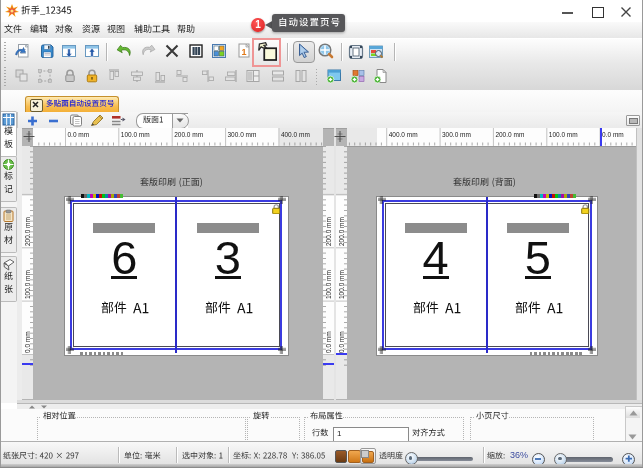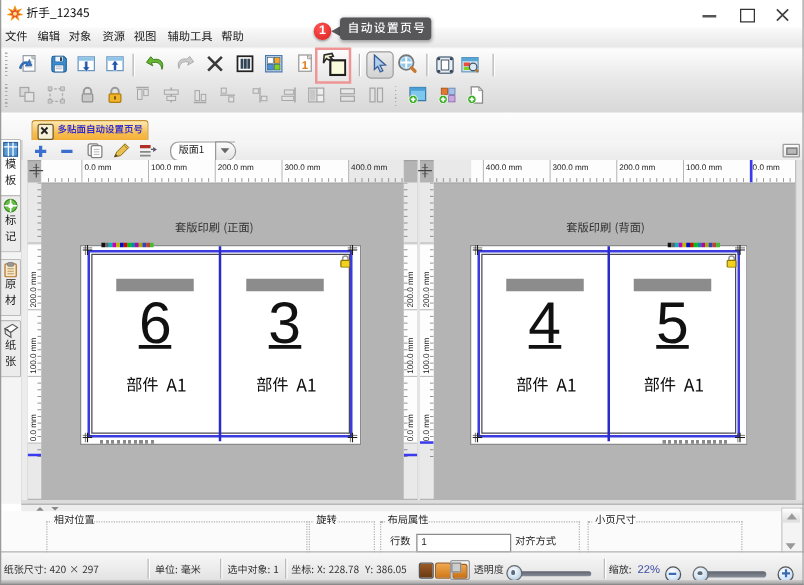--- a/index.html
+++ b/index.html
@@ -407,21 +407,21 @@
     <div style="position:absolute;left:361px;top:450px;width:6px;height:6px;background:#ccc;border:1px solid #888;"></div>
     <svg style="position:absolute;left:379px;top:451.5px;overflow:visible" width="26" height="10" viewBox="0 0 26 10">
       <path d="M2.5 1.2H7.6V1.6H2.5ZM3.1 3.2H5.8V3.6H3.1ZM5.8 3.9H7.0V4.4H5.8ZM4.7 0.3H5.3V3.0H4.7ZM4.6 1.4 5.0 1.6Q4.8 1.9 4.4 2.3Q4.0 2.6 3.5 2.9Q3.1 3.2 2.6 3.4Q2.6 3.3 2.5 3.2Q2.4 3.0 2.3 3.0Q2.7 2.8 3.1 2.6Q3.6 2.3 4.0 2.0Q4.3 1.7 4.6 1.4ZM5.5 1.4Q5.7 1.7 6.1 2.0Q6.5 2.3 6.9 2.5Q7.3 2.8 7.7 2.9Q7.7 3.0 7.6 3.1Q7.4 3.3 7.4 3.4Q7.0 3.2 6.5 2.9Q6.1 2.6 5.7 2.3Q5.3 1.9 5.1 1.6ZM6.8 3.9H7.3Q7.3 3.9 7.3 4.0Q7.3 4.1 7.3 4.1Q7.3 4.8 7.2 5.2Q7.1 5.5 7.0 5.6Q6.9 5.7 6.7 5.8Q6.6 5.8 6.5 5.8Q6.3 5.8 6.1 5.8Q5.8 5.8 5.5 5.8Q5.5 5.7 5.4 5.6Q5.4 5.4 5.3 5.3Q5.6 5.4 5.9 5.4Q6.1 5.4 6.2 5.4Q6.3 5.4 6.4 5.4Q6.5 5.4 6.5 5.3Q6.6 5.2 6.7 4.9Q6.7 4.6 6.8 4.0ZM6.8 -0.2 7.2 0.2Q6.8 0.3 6.3 0.4Q5.7 0.5 5.2 0.5Q4.6 0.6 4.0 0.6Q3.4 0.6 2.8 0.6Q2.8 0.6 2.8 0.4Q2.7 0.3 2.7 0.2Q3.2 0.2 3.8 0.2Q4.4 0.1 5.0 0.1Q5.5 0.0 6.0 -0.0Q6.5 -0.1 6.8 -0.2ZM4.1 3.3H4.7Q4.6 3.8 4.5 4.2Q4.4 4.6 4.2 4.9Q4.0 5.2 3.7 5.5Q3.3 5.7 2.8 5.9Q2.8 5.8 2.7 5.7Q2.6 5.6 2.5 5.5Q2.9 5.3 3.2 5.1Q3.5 4.9 3.7 4.6Q3.9 4.4 4.0 4.0Q4.1 3.7 4.1 3.3ZM0.5 0.3 0.9 -0.1Q1.2 0.1 1.4 0.4Q1.7 0.6 1.9 0.8Q2.1 1.1 2.2 1.3L1.7 1.6Q1.6 1.4 1.4 1.2Q1.2 0.9 1.0 0.7Q0.7 0.5 0.5 0.3ZM2.0 2.7V5.8H1.4V3.3H0.4V2.7ZM5.7 3.2H6.2Q6.1 3.5 6.1 3.8Q6.0 4.1 5.9 4.4H5.4Q5.5 4.1 5.6 3.8Q5.6 3.5 5.7 3.2ZM2.0 5.6Q2.1 5.6 2.3 5.7Q2.5 5.9 2.8 6.0Q3.2 6.3 3.7 6.3Q4.2 6.4 4.8 6.4Q5.3 6.4 5.8 6.4Q6.3 6.3 6.8 6.3Q7.3 6.3 7.7 6.2Q7.7 6.3 7.7 6.4Q7.6 6.5 7.6 6.7Q7.6 6.8 7.6 6.9Q7.3 6.9 7.0 6.9Q6.6 6.9 6.2 6.9Q5.8 6.9 5.5 6.9Q5.1 6.9 4.8 6.9Q4.1 6.9 3.6 6.9Q3.1 6.8 2.7 6.6Q2.4 6.4 2.3 6.3Q2.1 6.1 1.9 6.1Q1.8 6.1 1.6 6.3Q1.4 6.4 1.2 6.6Q1.0 6.8 0.8 7.0L0.4 6.5Q0.6 6.3 0.9 6.0Q1.2 5.8 1.5 5.7Q1.7 5.6 2.0 5.6Z M9.0 0.2H11.3V4.9H9.0V4.4H10.7V0.7H9.0ZM9.0 2.2H10.9V2.8H9.0ZM12.4 0.0H15.1V0.6H12.4ZM12.4 2.0H15.1V2.5H12.4ZM12.3 3.9H15.0V4.5H12.3ZM8.6 0.2H9.2V5.7H8.6ZM14.8 0.0H15.4V6.2Q15.4 6.5 15.3 6.7Q15.3 6.8 15.1 6.9Q14.9 7.0 14.5 7.0Q14.2 7.0 13.7 7.0Q13.7 6.9 13.6 6.8Q13.6 6.7 13.6 6.6Q13.5 6.5 13.5 6.4Q13.7 6.4 14.0 6.4Q14.2 6.4 14.4 6.4Q14.6 6.4 14.6 6.4Q14.7 6.4 14.8 6.4Q14.8 6.4 14.8 6.2ZM12.0 0.0H12.6V2.9Q12.6 3.4 12.5 3.9Q12.5 4.5 12.3 5.1Q12.1 5.6 11.8 6.2Q11.5 6.7 11.0 7.1Q10.9 7.0 10.8 7.0Q10.8 6.9 10.7 6.8Q10.6 6.7 10.5 6.7Q11.0 6.3 11.3 5.8Q11.6 5.4 11.8 4.9Q11.9 4.4 12.0 3.8Q12.0 3.3 12.0 2.9Z M17.8 1.9H23.5V2.4H17.8ZM17.9 4.3H22.5V4.8H17.9ZM19.1 1.2H19.7V3.3H21.6V1.2H22.2V3.8H19.1ZM22.3 4.3H22.5L22.6 4.3L22.9 4.5Q22.6 5.1 22.1 5.5Q21.5 5.9 20.8 6.2Q20.2 6.5 19.4 6.7Q18.6 6.9 17.8 7.0Q17.8 6.9 17.7 6.7Q17.6 6.6 17.5 6.5Q18.3 6.4 19.0 6.3Q19.8 6.1 20.4 5.9Q21.1 5.6 21.6 5.2Q22.1 4.9 22.3 4.4ZM19.2 4.7Q19.6 5.2 20.3 5.6Q20.9 6.0 21.8 6.2Q22.7 6.4 23.7 6.5Q23.6 6.6 23.6 6.7Q23.5 6.8 23.4 6.9Q23.4 7.0 23.3 7.0Q22.3 6.9 21.4 6.7Q20.5 6.4 19.8 5.9Q19.1 5.5 18.7 4.9ZM17.3 0.5H23.6V1.0H17.3ZM17.0 0.5H17.6V2.7Q17.6 3.1 17.6 3.7Q17.5 4.3 17.5 4.8Q17.4 5.4 17.2 6.0Q17.1 6.6 16.8 7.0Q16.8 7.0 16.7 6.9Q16.6 6.9 16.5 6.8Q16.4 6.8 16.3 6.8Q16.5 6.3 16.7 5.8Q16.8 5.3 16.9 4.7Q17.0 4.2 17.0 3.6Q17.0 3.1 17.0 2.7ZM19.8 -0.2 20.4 -0.4Q20.5 -0.1 20.7 0.2Q20.8 0.5 20.9 0.7L20.2 0.8Q20.2 0.6 20.0 0.3Q19.9 0.0 19.8 -0.2Z" fill="#333"></path>
     </svg>
     <div style="position:absolute;left:411px;top:456.5px;width:62px;height:4.5px;background:linear-gradient(#5f646e,#868c98);border-radius:3px;"></div>
     <div style="position:absolute;left:404.5px;top:452px;width:11px;height:11px;background:radial-gradient(circle at 42% 35%,#ffffff,#cfe0f0 55%,#9ab8d8);border:1px solid #6a6a6a;border-radius:50%;"></div>
     <div style="position:absolute;left:408.5px;top:456px;width:3.5px;height:3.5px;background:#5a6a7a;border-radius:50%;"></div>
     <svg style="position:absolute;left:487px;top:451.5px;overflow:visible" width="20" height="10" viewBox="0 0 20 10">
       <path d="M0.6 4.9Q0.5 4.9 0.5 4.8Q0.5 4.7 0.4 4.6Q0.4 4.5 0.4 4.4Q0.5 4.4 0.6 4.3Q0.8 4.1 0.9 3.9Q1.0 3.8 1.2 3.5Q1.4 3.3 1.6 3.0Q1.8 2.6 2.0 2.2Q2.2 1.8 2.4 1.4L2.9 1.7Q2.5 2.5 2.0 3.3Q1.5 4.1 0.9 4.6V4.7Q0.9 4.7 0.9 4.7Q0.8 4.7 0.7 4.8Q0.7 4.8 0.6 4.8Q0.6 4.9 0.6 4.9ZM0.6 4.9 0.5 4.5 0.8 4.3 2.5 3.9Q2.5 4.0 2.5 4.1Q2.5 4.3 2.5 4.4Q1.9 4.5 1.6 4.6Q1.2 4.7 1.0 4.8Q0.8 4.8 0.7 4.9Q0.6 4.9 0.6 4.9ZM0.5 3.0Q0.5 3.0 0.5 2.9Q0.4 2.8 0.4 2.7Q0.4 2.5 0.3 2.5Q0.4 2.5 0.5 2.3Q0.6 2.2 0.8 2.0Q0.8 1.9 1.0 1.6Q1.1 1.4 1.2 1.1Q1.4 0.8 1.5 0.4Q1.7 0.1 1.8 -0.3L2.4 -0.1Q2.1 0.4 1.9 0.9Q1.7 1.4 1.4 1.9Q1.1 2.3 0.9 2.7V2.7Q0.9 2.7 0.8 2.7Q0.7 2.8 0.7 2.8Q0.6 2.9 0.6 2.9Q0.5 3.0 0.5 3.0ZM0.5 3.0 0.5 2.6 0.8 2.4 2.2 2.3Q2.1 2.4 2.1 2.5Q2.1 2.7 2.1 2.8Q1.6 2.8 1.3 2.9Q1.0 2.9 0.9 2.9Q0.7 3.0 0.6 3.0Q0.6 3.0 0.5 3.0ZM0.4 6.0Q0.8 5.8 1.4 5.6Q2.1 5.4 2.8 5.1L2.9 5.6Q2.2 5.9 1.6 6.1Q1.0 6.4 0.5 6.5ZM5.6 2.0 6.2 2.2Q6.1 2.5 6.0 2.9Q5.9 3.3 5.8 3.5L5.3 3.4Q5.4 3.2 5.4 3.0Q5.5 2.7 5.5 2.5Q5.6 2.2 5.6 2.0ZM3.0 0.5H7.6V1.6H7.0V1.0H3.5V1.8H3.0ZM3.8 1.5 4.3 1.6Q4.2 2.1 4.0 2.6Q3.7 3.2 3.5 3.6Q3.2 4.1 2.8 4.5Q2.8 4.4 2.7 4.3Q2.6 4.1 2.5 4.1Q2.8 3.7 3.1 3.3Q3.3 2.9 3.5 2.4Q3.7 1.9 3.8 1.5ZM4.4 1.9H7.5V2.4H4.4ZM4.7 4.6H7.1V5.1H4.7ZM4.5 3.2H7.4V7.0H6.8V3.7H5.0V7.0H4.5ZM3.4 3.1 3.8 2.6 3.9 2.7V7.0H3.4ZM4.7 -0.2 5.2 -0.3Q5.4 -0.1 5.5 0.1Q5.6 0.4 5.7 0.5L5.2 0.8Q5.1 0.6 5.0 0.3Q4.8 0.0 4.7 -0.2ZM4.8 6.2H7.1V6.7H4.8Z M9.6 -0.2 10.2 -0.3Q10.3 -0.1 10.4 0.2Q10.5 0.5 10.6 0.7L10.1 0.9Q10.0 0.7 9.9 0.4Q9.8 0.1 9.6 -0.2ZM8.4 1.0H11.9V1.5H8.4ZM9.6 2.6H11.2V3.2H9.6ZM11.0 2.6H11.5Q11.5 2.6 11.5 2.7Q11.5 2.7 11.5 2.8Q11.5 2.8 11.5 2.9Q11.5 3.9 11.5 4.5Q11.5 5.2 11.4 5.7Q11.4 6.1 11.4 6.3Q11.3 6.6 11.2 6.7Q11.1 6.8 11.0 6.9Q10.9 6.9 10.8 6.9Q10.6 7.0 10.4 7.0Q10.1 7.0 9.9 7.0Q9.9 6.8 9.8 6.7Q9.8 6.5 9.7 6.4Q10.0 6.4 10.2 6.4Q10.4 6.4 10.5 6.4Q10.6 6.4 10.6 6.4Q10.7 6.4 10.7 6.3Q10.8 6.2 10.8 6.0Q10.9 5.8 10.9 5.4Q10.9 5.0 10.9 4.3Q11.0 3.7 11.0 2.7ZM12.7 1.2H15.7V1.7H12.7ZM12.9 -0.3 13.5 -0.2Q13.4 0.5 13.2 1.3Q12.9 2.0 12.7 2.6Q12.4 3.2 12.0 3.7Q12.0 3.6 11.9 3.5Q11.8 3.5 11.7 3.4Q11.6 3.3 11.6 3.2Q11.9 2.8 12.1 2.2Q12.4 1.7 12.6 1.0Q12.8 0.4 12.9 -0.3ZM14.5 1.5 15.1 1.5Q14.9 2.9 14.5 4.0Q14.1 5.0 13.5 5.8Q12.8 6.5 11.8 7.1Q11.8 7.0 11.7 6.9Q11.6 6.8 11.6 6.7Q11.5 6.6 11.5 6.5Q12.4 6.1 13.0 5.4Q13.7 4.7 14.0 3.7Q14.4 2.7 14.5 1.5ZM13.0 1.7Q13.1 2.8 13.5 3.8Q13.8 4.7 14.4 5.4Q15.0 6.1 15.8 6.5Q15.7 6.6 15.6 6.7Q15.5 6.7 15.5 6.8Q15.4 6.9 15.3 7.0Q14.5 6.6 13.9 5.8Q13.4 5.1 13.0 4.0Q12.6 3.0 12.4 1.8ZM9.3 1.3H9.9V3.2Q9.9 3.9 9.8 4.5Q9.7 5.2 9.4 5.8Q9.2 6.5 8.6 7.0Q8.6 6.9 8.4 6.8Q8.3 6.7 8.2 6.6Q8.7 6.1 8.9 5.5Q9.2 5.0 9.2 4.4Q9.3 3.8 9.3 3.2Z M17.1 3.3Q16.9 3.3 16.7 3.1Q16.6 3.0 16.6 2.7Q16.6 2.5 16.7 2.3Q16.9 2.2 17.1 2.2Q17.3 2.2 17.5 2.3Q17.6 2.5 17.6 2.7Q17.6 3.0 17.5 3.1Q17.3 3.3 17.1 3.3ZM17.1 6.5Q16.9 6.5 16.7 6.3Q16.6 6.2 16.6 6.0Q16.6 5.7 16.7 5.5Q16.9 5.4 17.1 5.4Q17.3 5.4 17.5 5.5Q17.6 5.7 17.6 6.0Q17.6 6.2 17.5 6.3Q17.3 6.5 17.1 6.5Z" fill="#333"></path>
     </svg>
-    <div style="position:absolute;left:510px;top:450px;font-size:9px;color:#3d4da0;font-weight:normal;white-space:nowrap;">22%</div>
+    <div style="position:absolute;left:510px;top:450px;font-size:9px;color:#3d4da0;font-weight:normal;white-space:nowrap;">36%</div>
     <div style="position:absolute;left:531.5px;top:452.5px;width:11px;height:11px;background:radial-gradient(circle at 42% 32%,#ffffff,#dceafc 50%,#a8c8ec);border:1.3px solid #555;border-radius:50%;"></div>
     <svg style="position:absolute;left:534px;top:454.5px" width="8" height="8" viewBox="0 0 8 8">
       <path d="M1 4 H7" stroke="#3a6ab0" stroke-width="1.8"></path>
     </svg>
     <div style="position:absolute;left:555px;top:457px;width:58px;height:4.5px;background:linear-gradient(#5f646e,#868c98);border-radius:3px;"></div>
     <div style="position:absolute;left:554px;top:452.5px;width:11px;height:11px;background:radial-gradient(circle at 42% 35%,#ffffff,#cfe0f0 55%,#9ab8d8);border:1px solid #6a6a6a;border-radius:50%;"></div>
     <div style="position:absolute;left:558px;top:456.5px;width:3.5px;height:3.5px;background:#5a6a7a;border-radius:50%;"></div>
     <div style="position:absolute;left:622px;top:452.5px;width:11px;height:11px;background:radial-gradient(circle at 42% 32%,#ffffff,#dceafc 50%,#a8c8ec);border:1.3px solid #555;border-radius:50%;"></div>
     <svg style="position:absolute;left:624.5px;top:455px" width="8" height="8" viewBox="0 0 8 8">
       <path d="M0.6 3.6 H7 M3.8 0.4 V6.8" stroke="#3a6ab0" stroke-width="1.8"></path>

